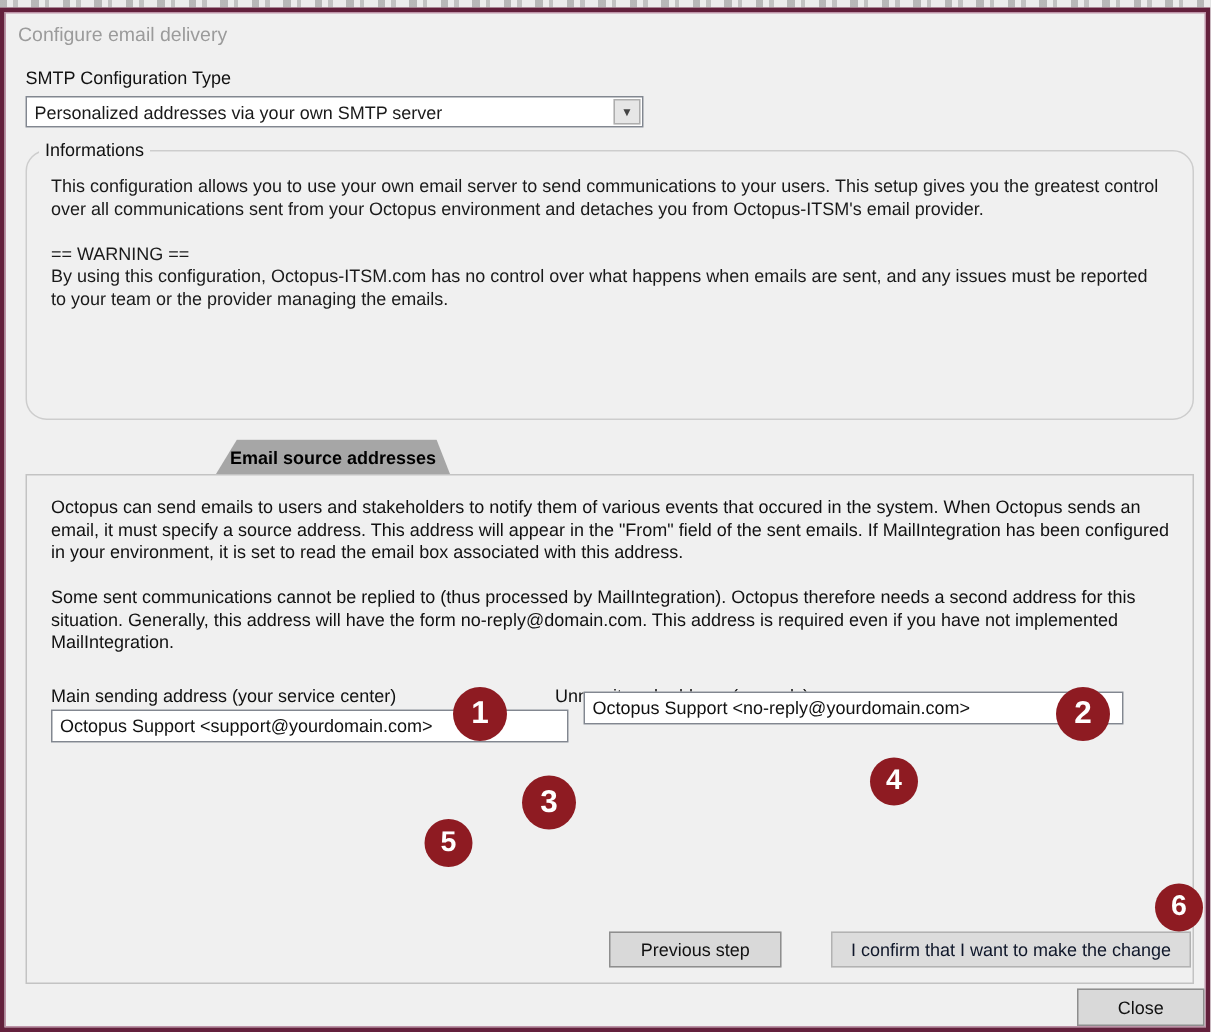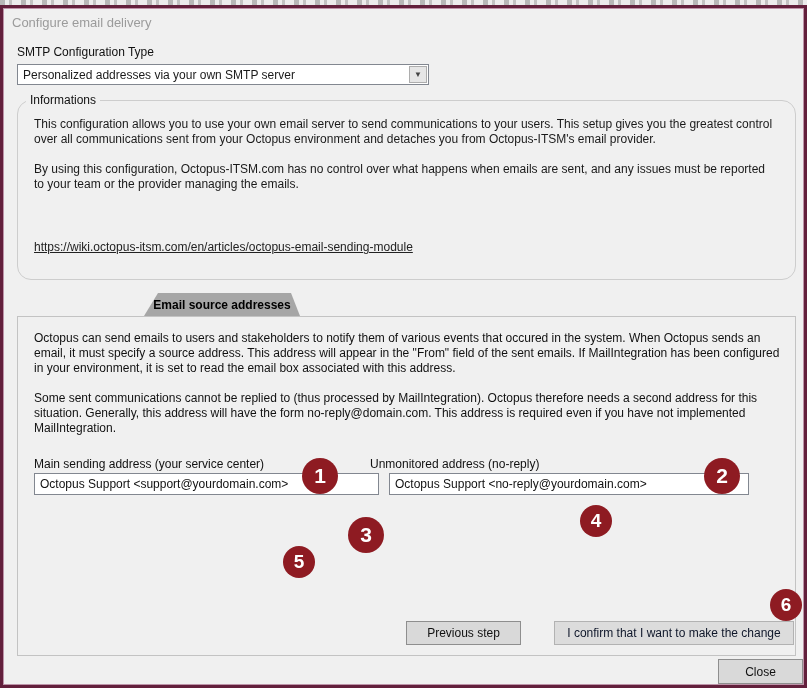--- a/index.html
+++ b/index.html
@@ -111,43 +111,41 @@
     <div class="combo-btn">
       <span>▼</span>
     </div>
   </div>
 
   <div class="groupbox gb-info">
     <span class="legend">Informations</span>
     <div class="info-text">
       <div>This configuration allows you to use your own email server to send communications to your users. This setup gives you the greatest control over all communications sent from your Octopus environment and detaches you from Octopus-ITSM's email provider.</div>
       <div style="height:15px;"></div>
+      <div>== WARNING ==</div>
       <div>By using this configuration, Octopus-ITSM.com has no control over what happens when emails are sent, and any issues must be reported to your team or the provider managing the emails.</div>
-    </div>
-    <div class="info-link-wrap">
-      <a class="info-link">https://wiki.octopus-itsm.com/en/articles/octopus-email-sending-module</a>
     </div>
   </div>
 
   <div class="tabs">
     <div class="tab tab-active">
       <span>Email source addresses</span>
     </div>
   </div>
 
   <div class="tabpane">
 
     <div class="pane-p" style="top:14px;">Octopus can send emails to users and stakeholders to notify them of various events that occured in the system. When Octopus sends an email, it must specify a source address. This address will appear in the "From" field of the sent emails. If MailIntegration has been configured in your environment, it is set to read the email box associated with this address.</div>
     <div class="pane-p" style="top:74px;">Some sent communications cannot be replied to (thus processed by MailIntegration). Octopus therefore needs a second address for this situation. Generally, this address will have the form no-reply@domain.com. This address is required even if you have not implemented MailIntegration.</div>
 
     <div class="field-label" style="left:16px; top:140px;">Main sending address (your service center)</div>
     <input class="text-input" style="left: 16px; top: 156px; width: 345px;" value="Octopus Support &lt;support@yourdomain.com&gt;">
 
     <div class="field-label" style="left:352px; top:140px;">Unmonitored address (no-reply)</div>
-    <input class="text-input" style="left: 371px; top: 156px; width: 360px;" value="Octopus Support &lt;no-reply@yourdomain.com&gt;">
+    <input class="text-input" style="left: 371px; top: 144px; width: 360px;" value="Octopus Support &lt;no-reply@yourdomain.com&gt;">
 
 
     <div class="btn btn-prev">
       <span>Previous step</span>
     </div>
     <div class="btn btn-confirm">
       <span>I confirm that I want to make the change</span>
     </div>
   </div>
 

